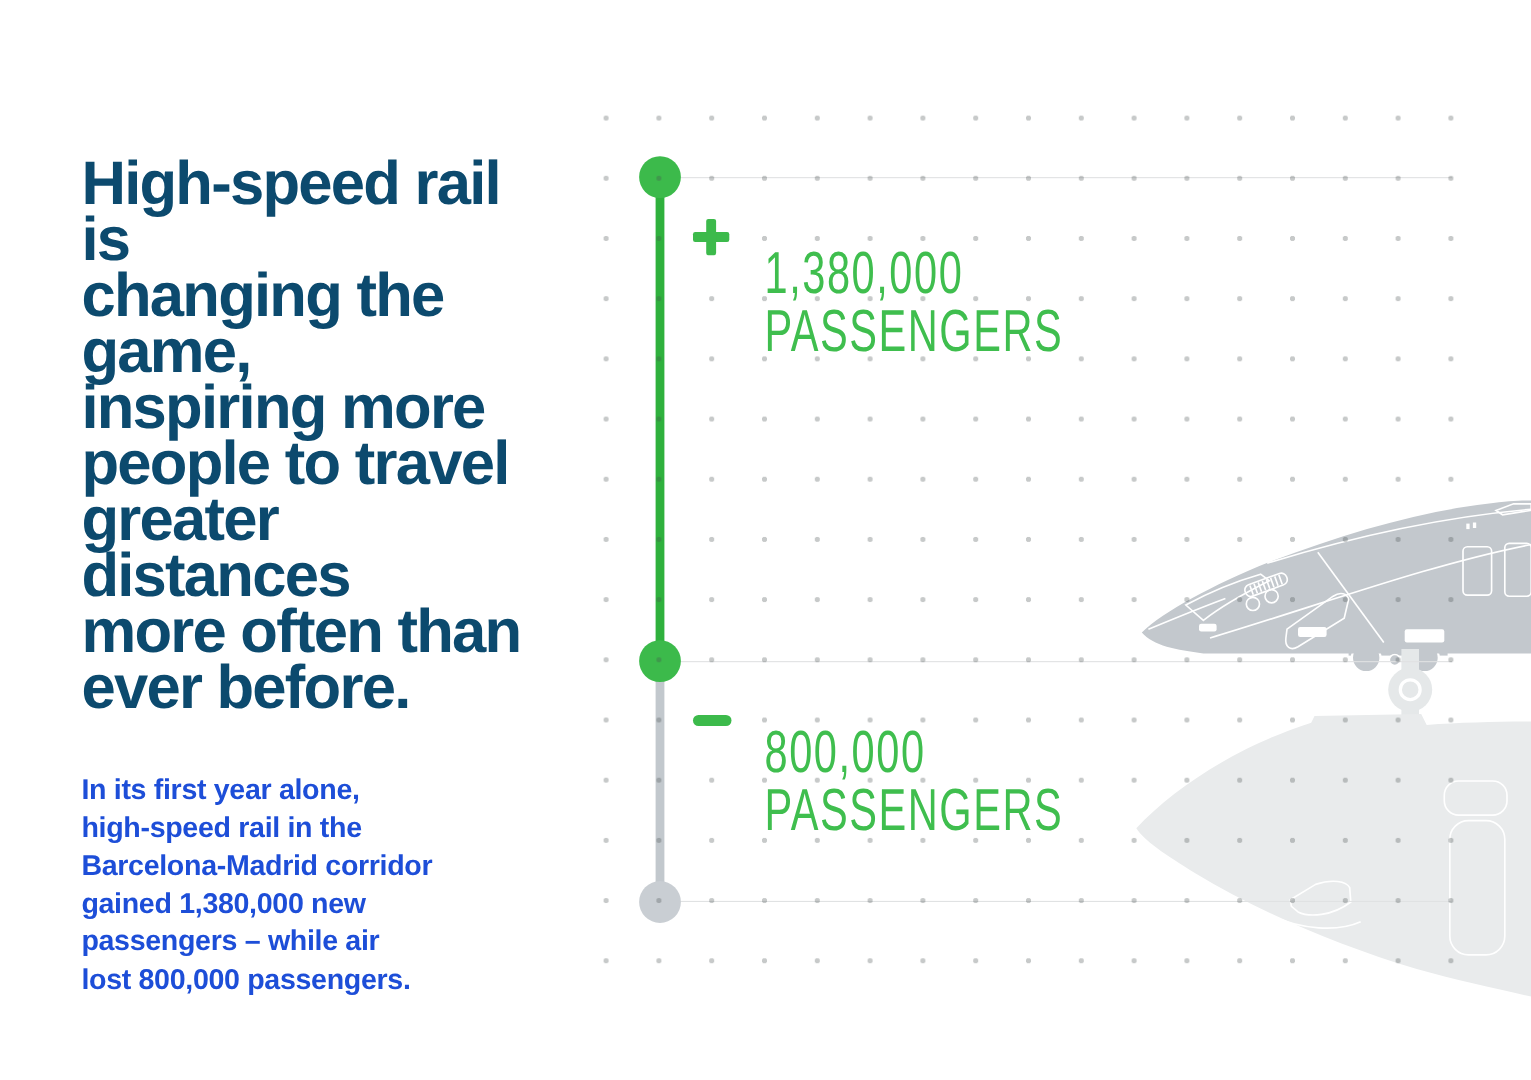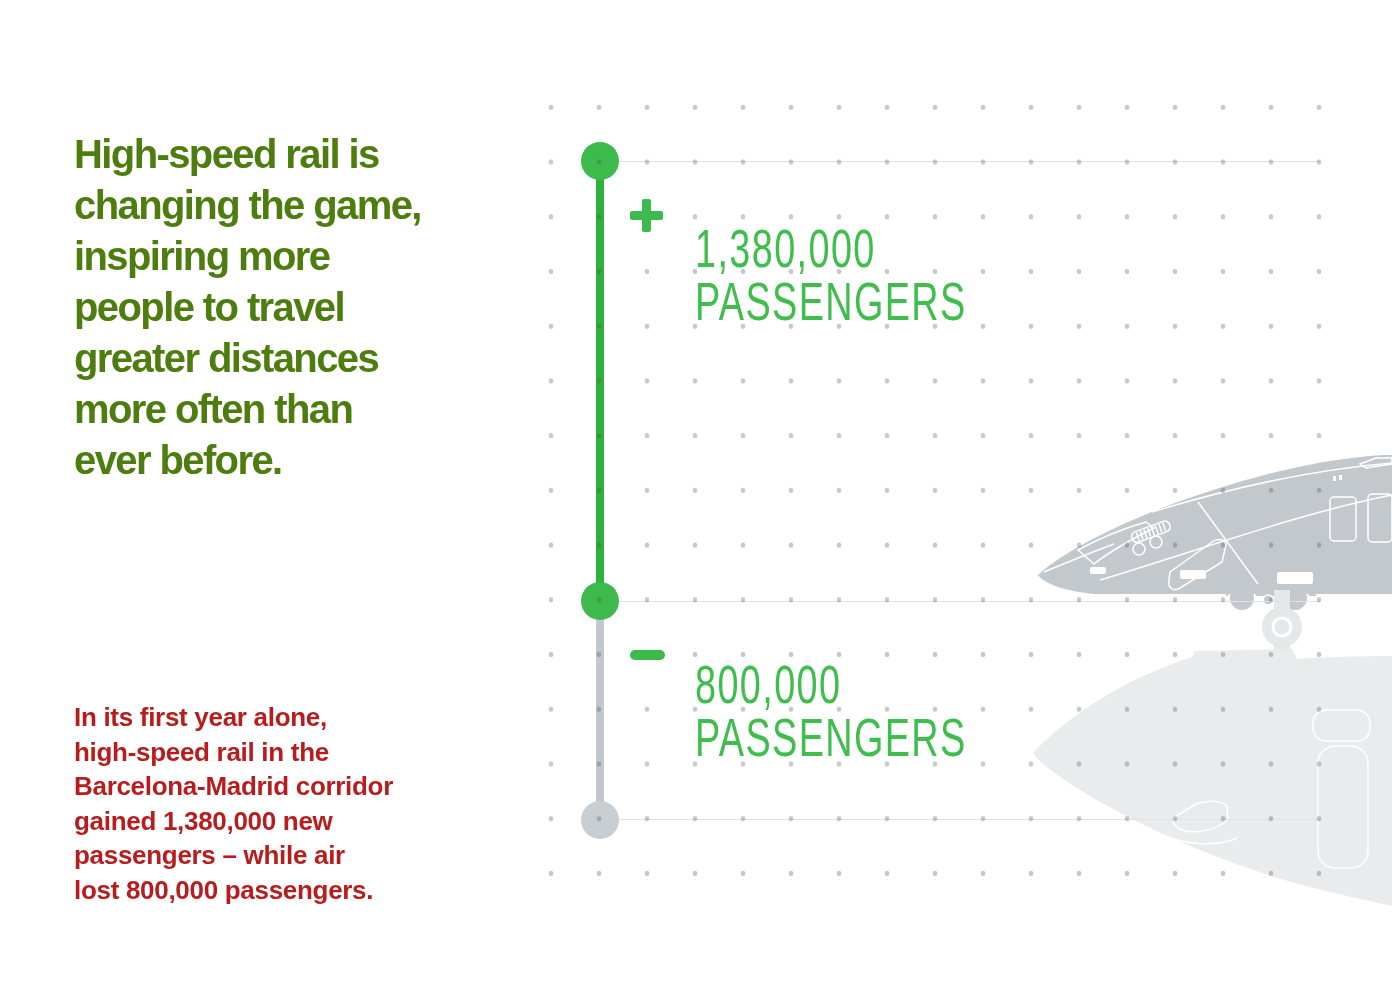--- a/index.html
+++ b/index.html
@@ -3,27 +3,27 @@
 <meta charset="utf-8">
 <style>
   html,body{margin:0;padding:0;background:#ffffff;}
   .canvas{
     position:relative;width:1392px;height:982px;background:#ffffff;
     overflow:hidden;font-family:"Liberation Sans",sans-serif;
   }
   
   .headline{
     position:absolute;left:74px;top:102px;width:430px;
-    font-size:40px;line-height:51px;font-weight:700;letter-spacing:-1.6px;
-    color:#4d7c0f;white-space:pre-line;
+    font-size:56px;line-height:51px;font-weight:700;letter-spacing:-1.6px;
+    color:#0c4a6e;white-space:pre-line;
   }
   .bodytext{
     position:absolute;left:74px;top:674px;width:370px;
     font-size:26px;line-height:34.5px;font-weight:700;letter-spacing:-0.3px;
-    color:#b91c1c;white-space:pre-line;
+    color:#1d4ed8;white-space:pre-line;
   }
   
   .train-wrap{position:absolute;left:1030px;top:450px;width:362px;height:170px;z-index:1;}
   .plane-wrap{position:absolute;left:1025px;top:588px;width:367px;height:394px;z-index:1;}
   .train-wrap svg,.plane-wrap svg{display:block;overflow:visible;}
   
   .hline{position:absolute;left:600px;width:720px;height:1px;background:#e0e2e3;z-index:2;}
   .hline.h1{top:161px;} .hline.h2{top:601px;} .hline.h3{top:819px;}
   .vline{position:absolute;left:596px;width:8px;z-index:3;}
   .vline.gain{top:161px;height:440px;background:#2fb13d;}

